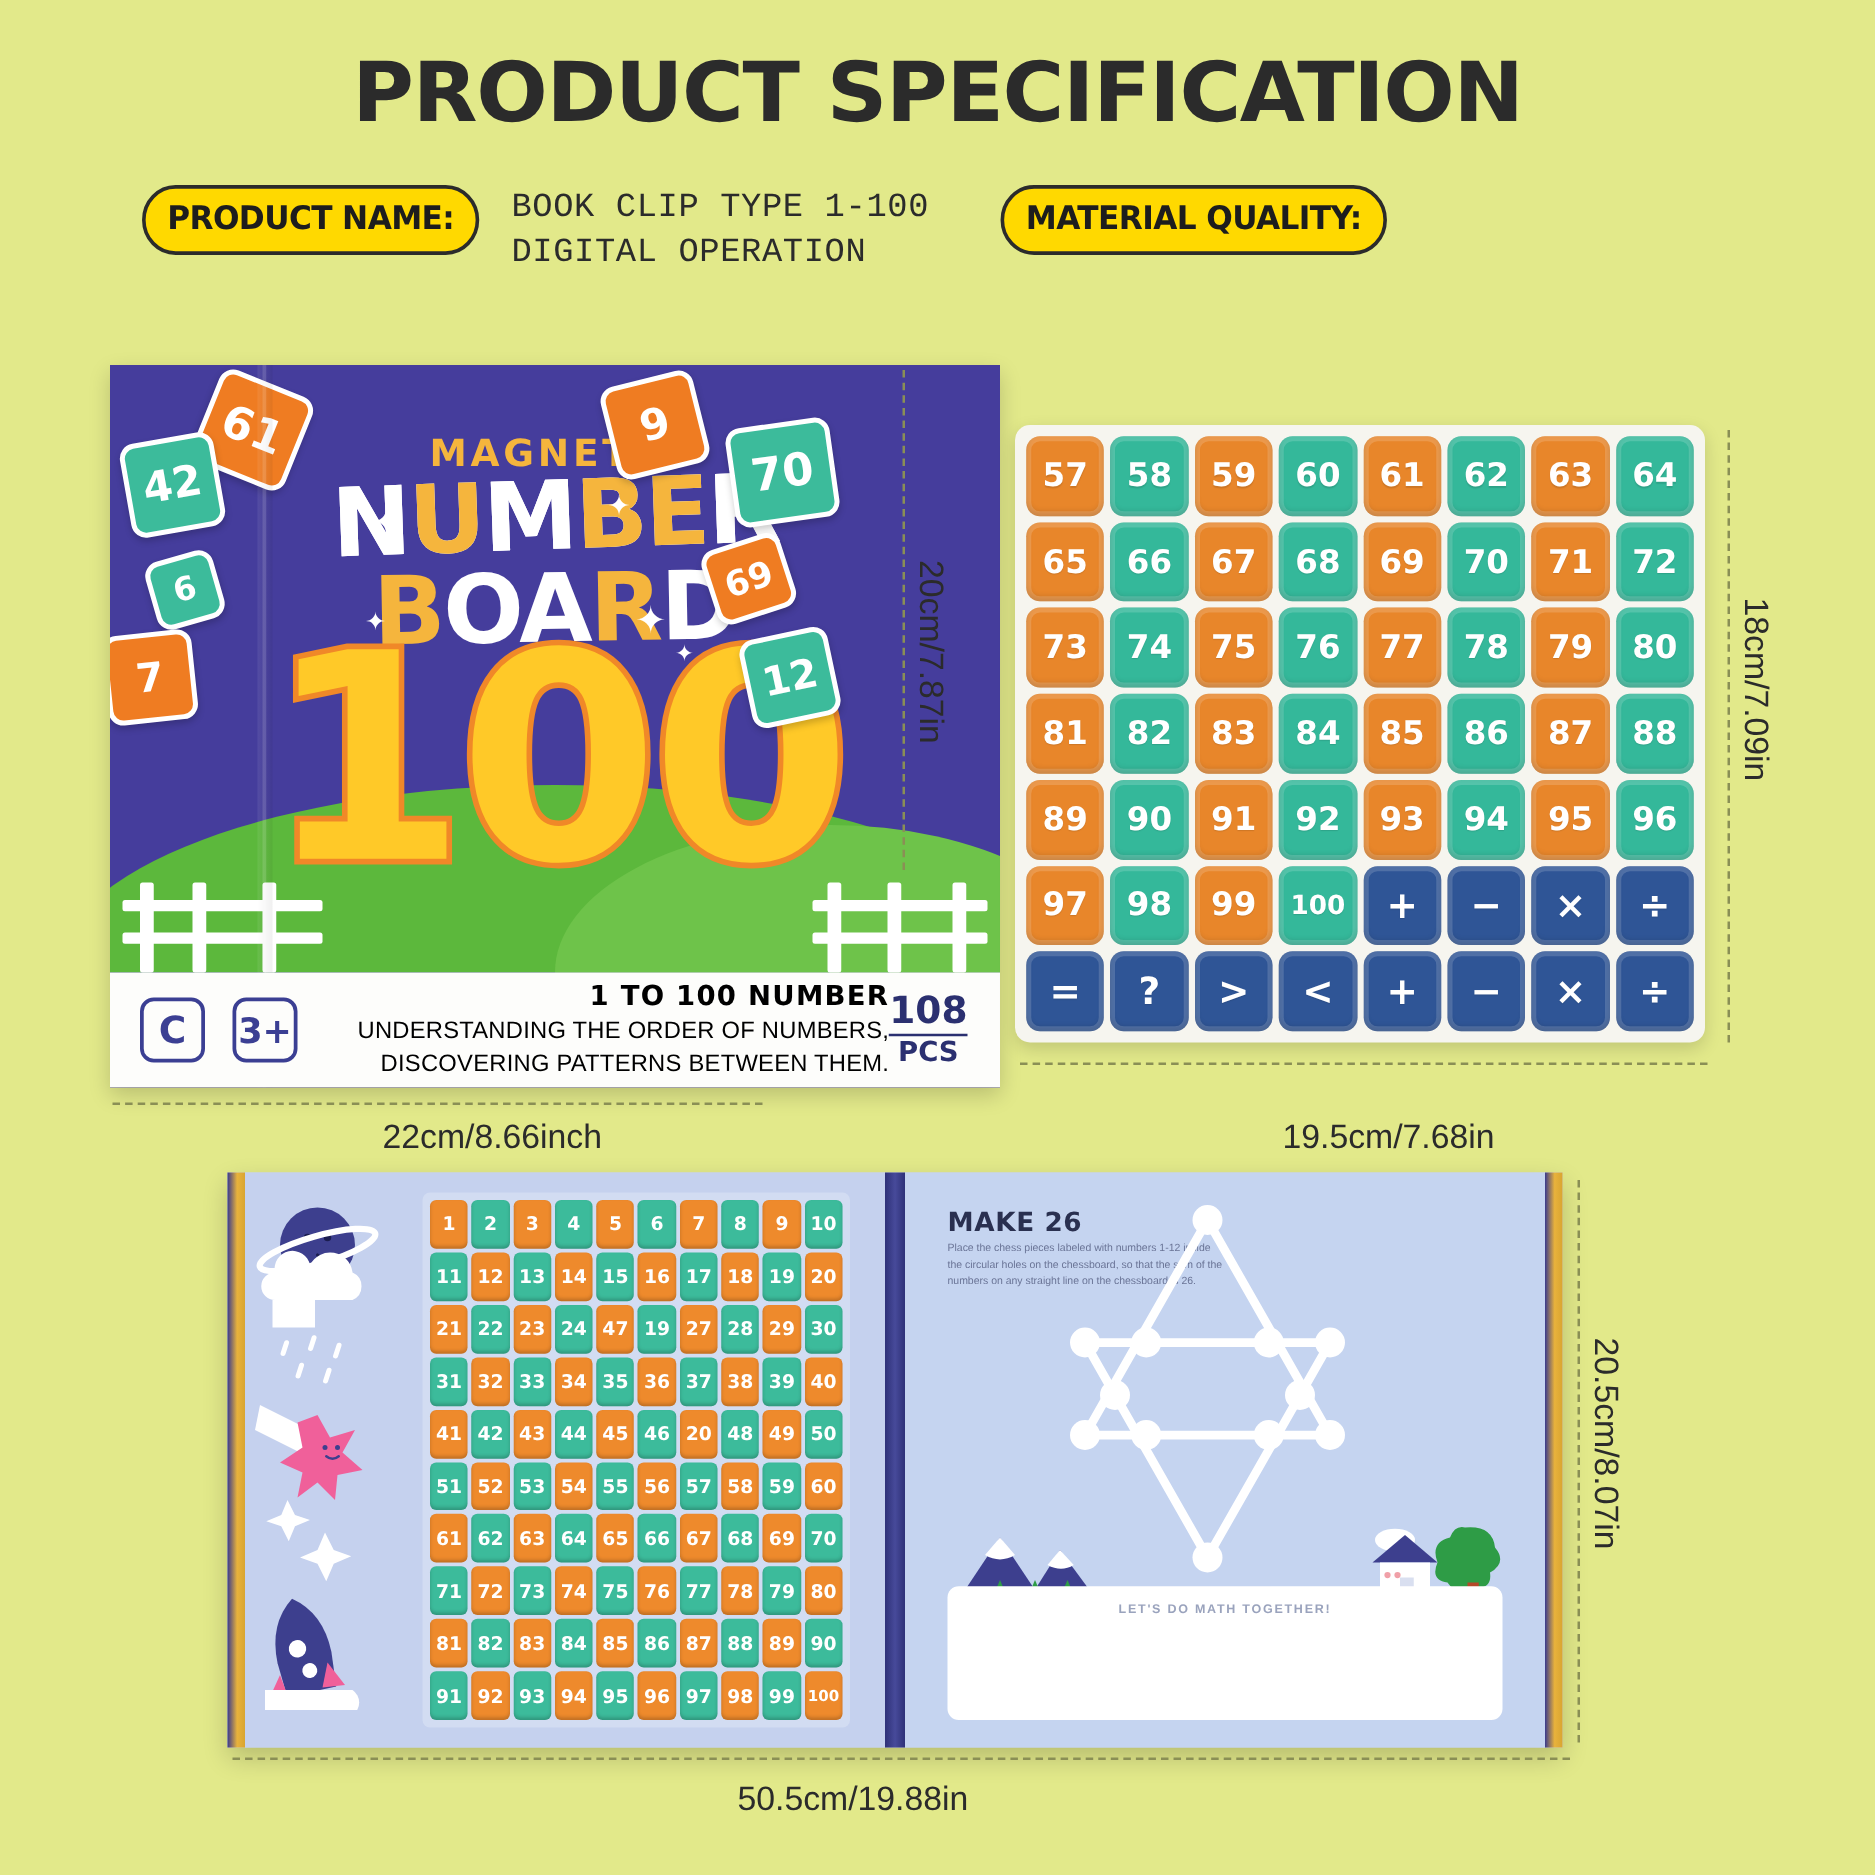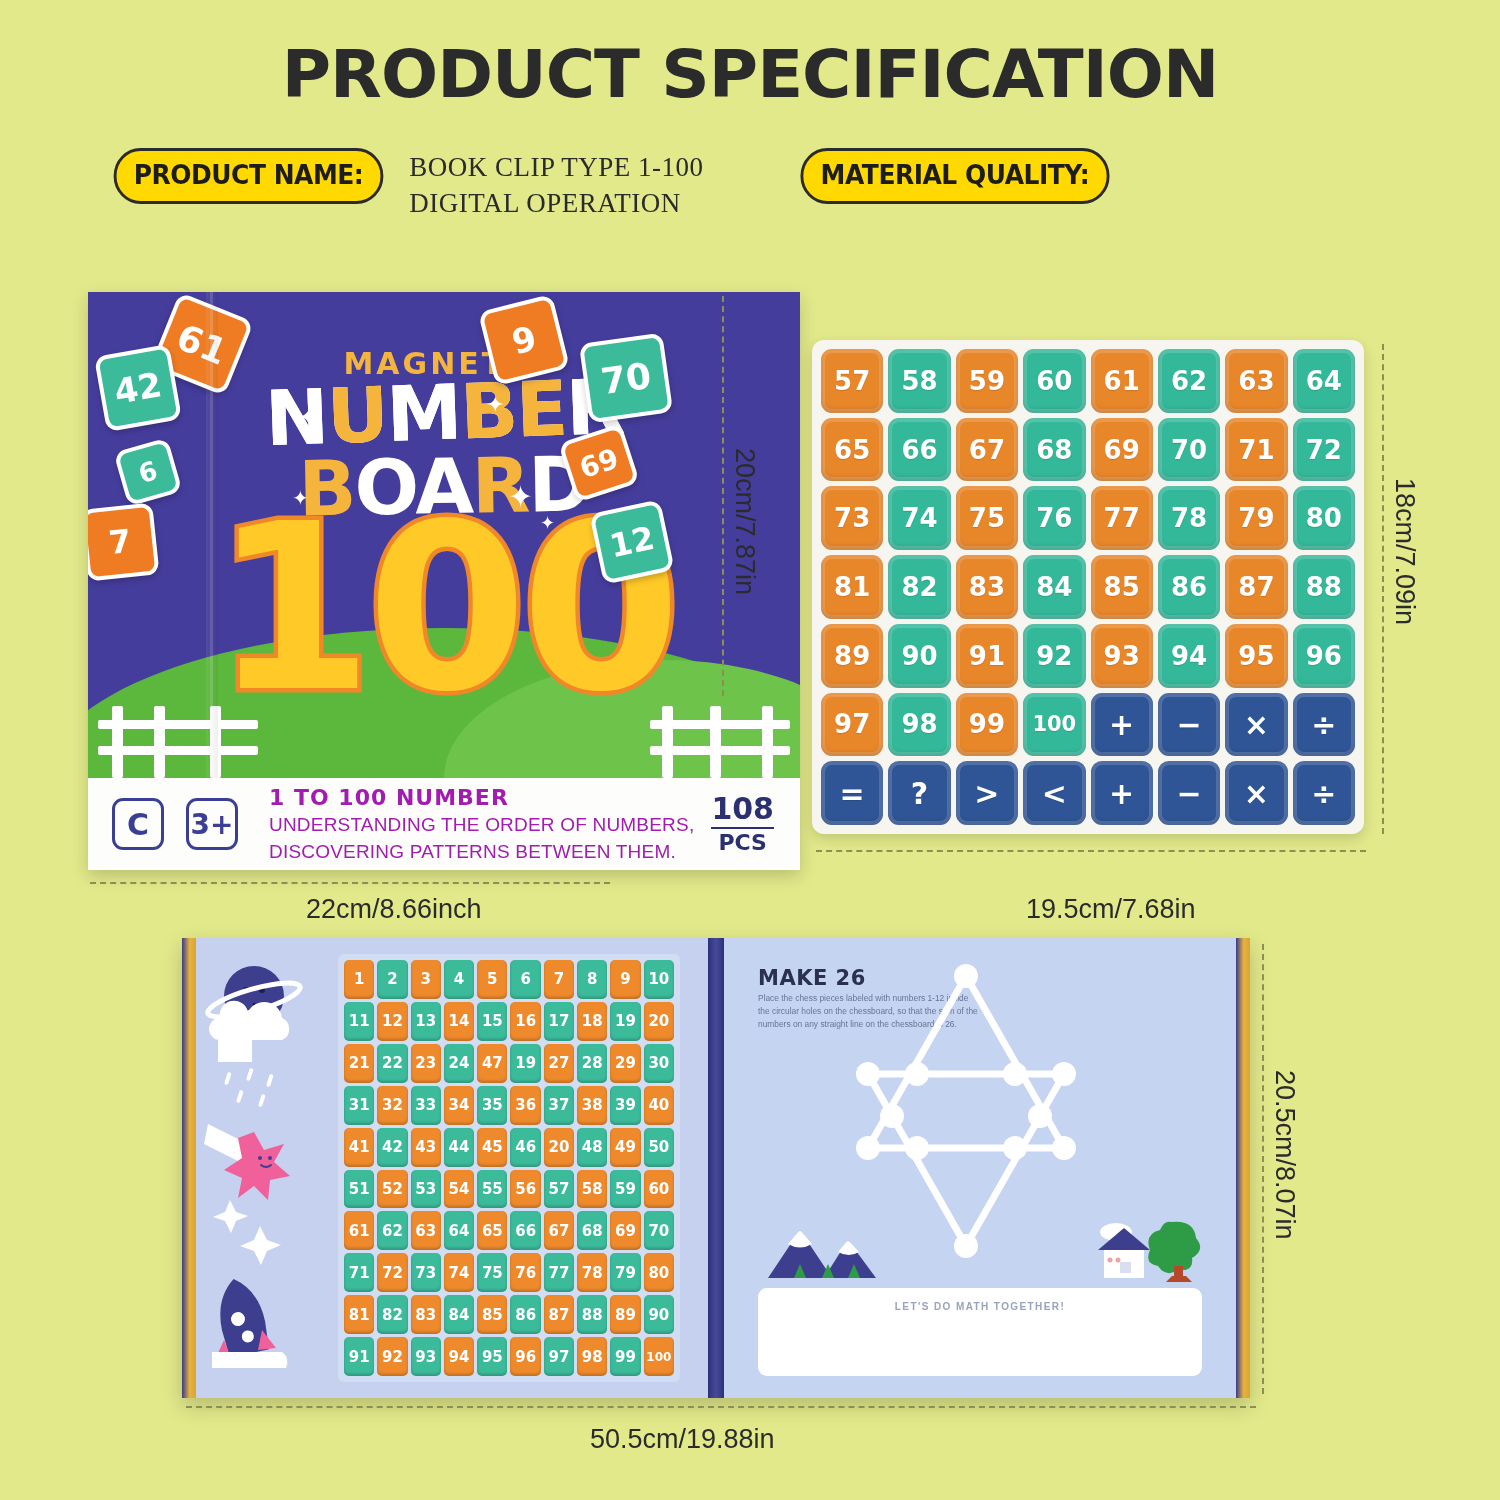--- a/index.html
+++ b/index.html
@@ -33,21 +33,21 @@
     letter-spacing: -0.5px;
     font-family: "DejaVu Sans", sans-serif;
     white-space: nowrap;
     transform: scaleX(0.96);
     line-height: 1;
   }
   .spec-val {
     margin-left: 20px; margin-top: 2px;
     font-size: 27px; color: #2b2b2b; line-height: 1.32;
     letter-spacing: 0.5px; white-space: nowrap;
-    font-family: Liberation Serif, serif;
+    font-family: Liberation Mono, monospace;
   }
   .spec-val div { font-weight: 400; }
 
   
   .dash-h { position: absolute; border-top: 2px dashed #8a8f55; height: 0; }
   .dash-v { position: absolute; border-left: 2px dashed #8a8f55; width: 0; }
   .dim-label {
     position: absolute; font-size: 27px; color: #2b2b2b;
     font-family: "Liberation Sans", sans-serif; white-space: nowrap;
   }
@@ -121,21 +121,21 @@
     background: #fdfdfb; display: flex; align-items: center;
   }
   .fbadge {
     width: 52px; height: 52px; border: 3px solid #3b3f93; border-radius: 11px;
     display: flex; align-items: center; justify-content: center;
     color: #3b3f93; font-weight: 700; font-family: "DejaVu Sans", sans-serif;
     flex: none;
   }
   .fbadge.mag { margin-left: 24px; font-size: 30px; }
   .fbadge.age { margin-left: 22px; font-size: 28px; }
-  .fdesc { margin-left: 31px; color: #a21caf; flex: 1; }
+  .fdesc { margin-left: 5px; color: #000000; flex: 1; text-align: right; }
   .fdesc .t1 { font-size: 22px; font-weight: 700; letter-spacing: 1px;
      font-family: "DejaVu Sans", sans-serif; }
   .fdesc .t2 { font-size: 19px; line-height: 1.25; margin-top: 3px; letter-spacing: .2px; }
   .fpcs { margin-right: 26px; text-align: center; color: #2b3070;
      font-family: "DejaVu Sans", sans-serif; }
   .fpcs .n { font-size: 30px; font-weight: 700; line-height: 1; }
   .fpcs .hr { height: 2px; background: #2b3070; margin: 3px 0; }
   .fpcs .p { font-size: 22px; font-weight: 700; line-height: 1; }
 
   
@@ -191,21 +191,21 @@
     position: absolute; left: 34px; top: 28px;
     font-size: 21px; font-weight: 700; color: #2a3050;
     font-family: "DejaVu Sans", sans-serif; letter-spacing: .5px;
   }
   .make-body {
     position: absolute; left: 34px; top: 54px; width: 220px;
     font-size: 8.4px; line-height: 1.55; color: #6a7496;
   }
   .star-svg { position: absolute; left: 92px; top: 20px; width: 300px; height: 305px; }
   .answer-box {
-    position: absolute; left: 34px; right: 34px; bottom: 22px; height: 88px;
+    position: absolute; left: 34px; right: 34px; bottom: 22px; height: 107px;
     background: #fff; border-radius: 9px;
   }
   .answer-label {
     position: absolute; left: 0; right: 0; top: 13px; text-align: center;
     font-size: 10px; letter-spacing: 1.4px; color: #9aa3bd; font-weight: 700;
   }
   .mount { position: absolute; left: 42px; bottom: 118px; width: 116px; height: 58px; }
   .house { position: absolute; right: 34px; bottom: 112px; width: 108px; height: 70px; }
 </style>
 </head>

